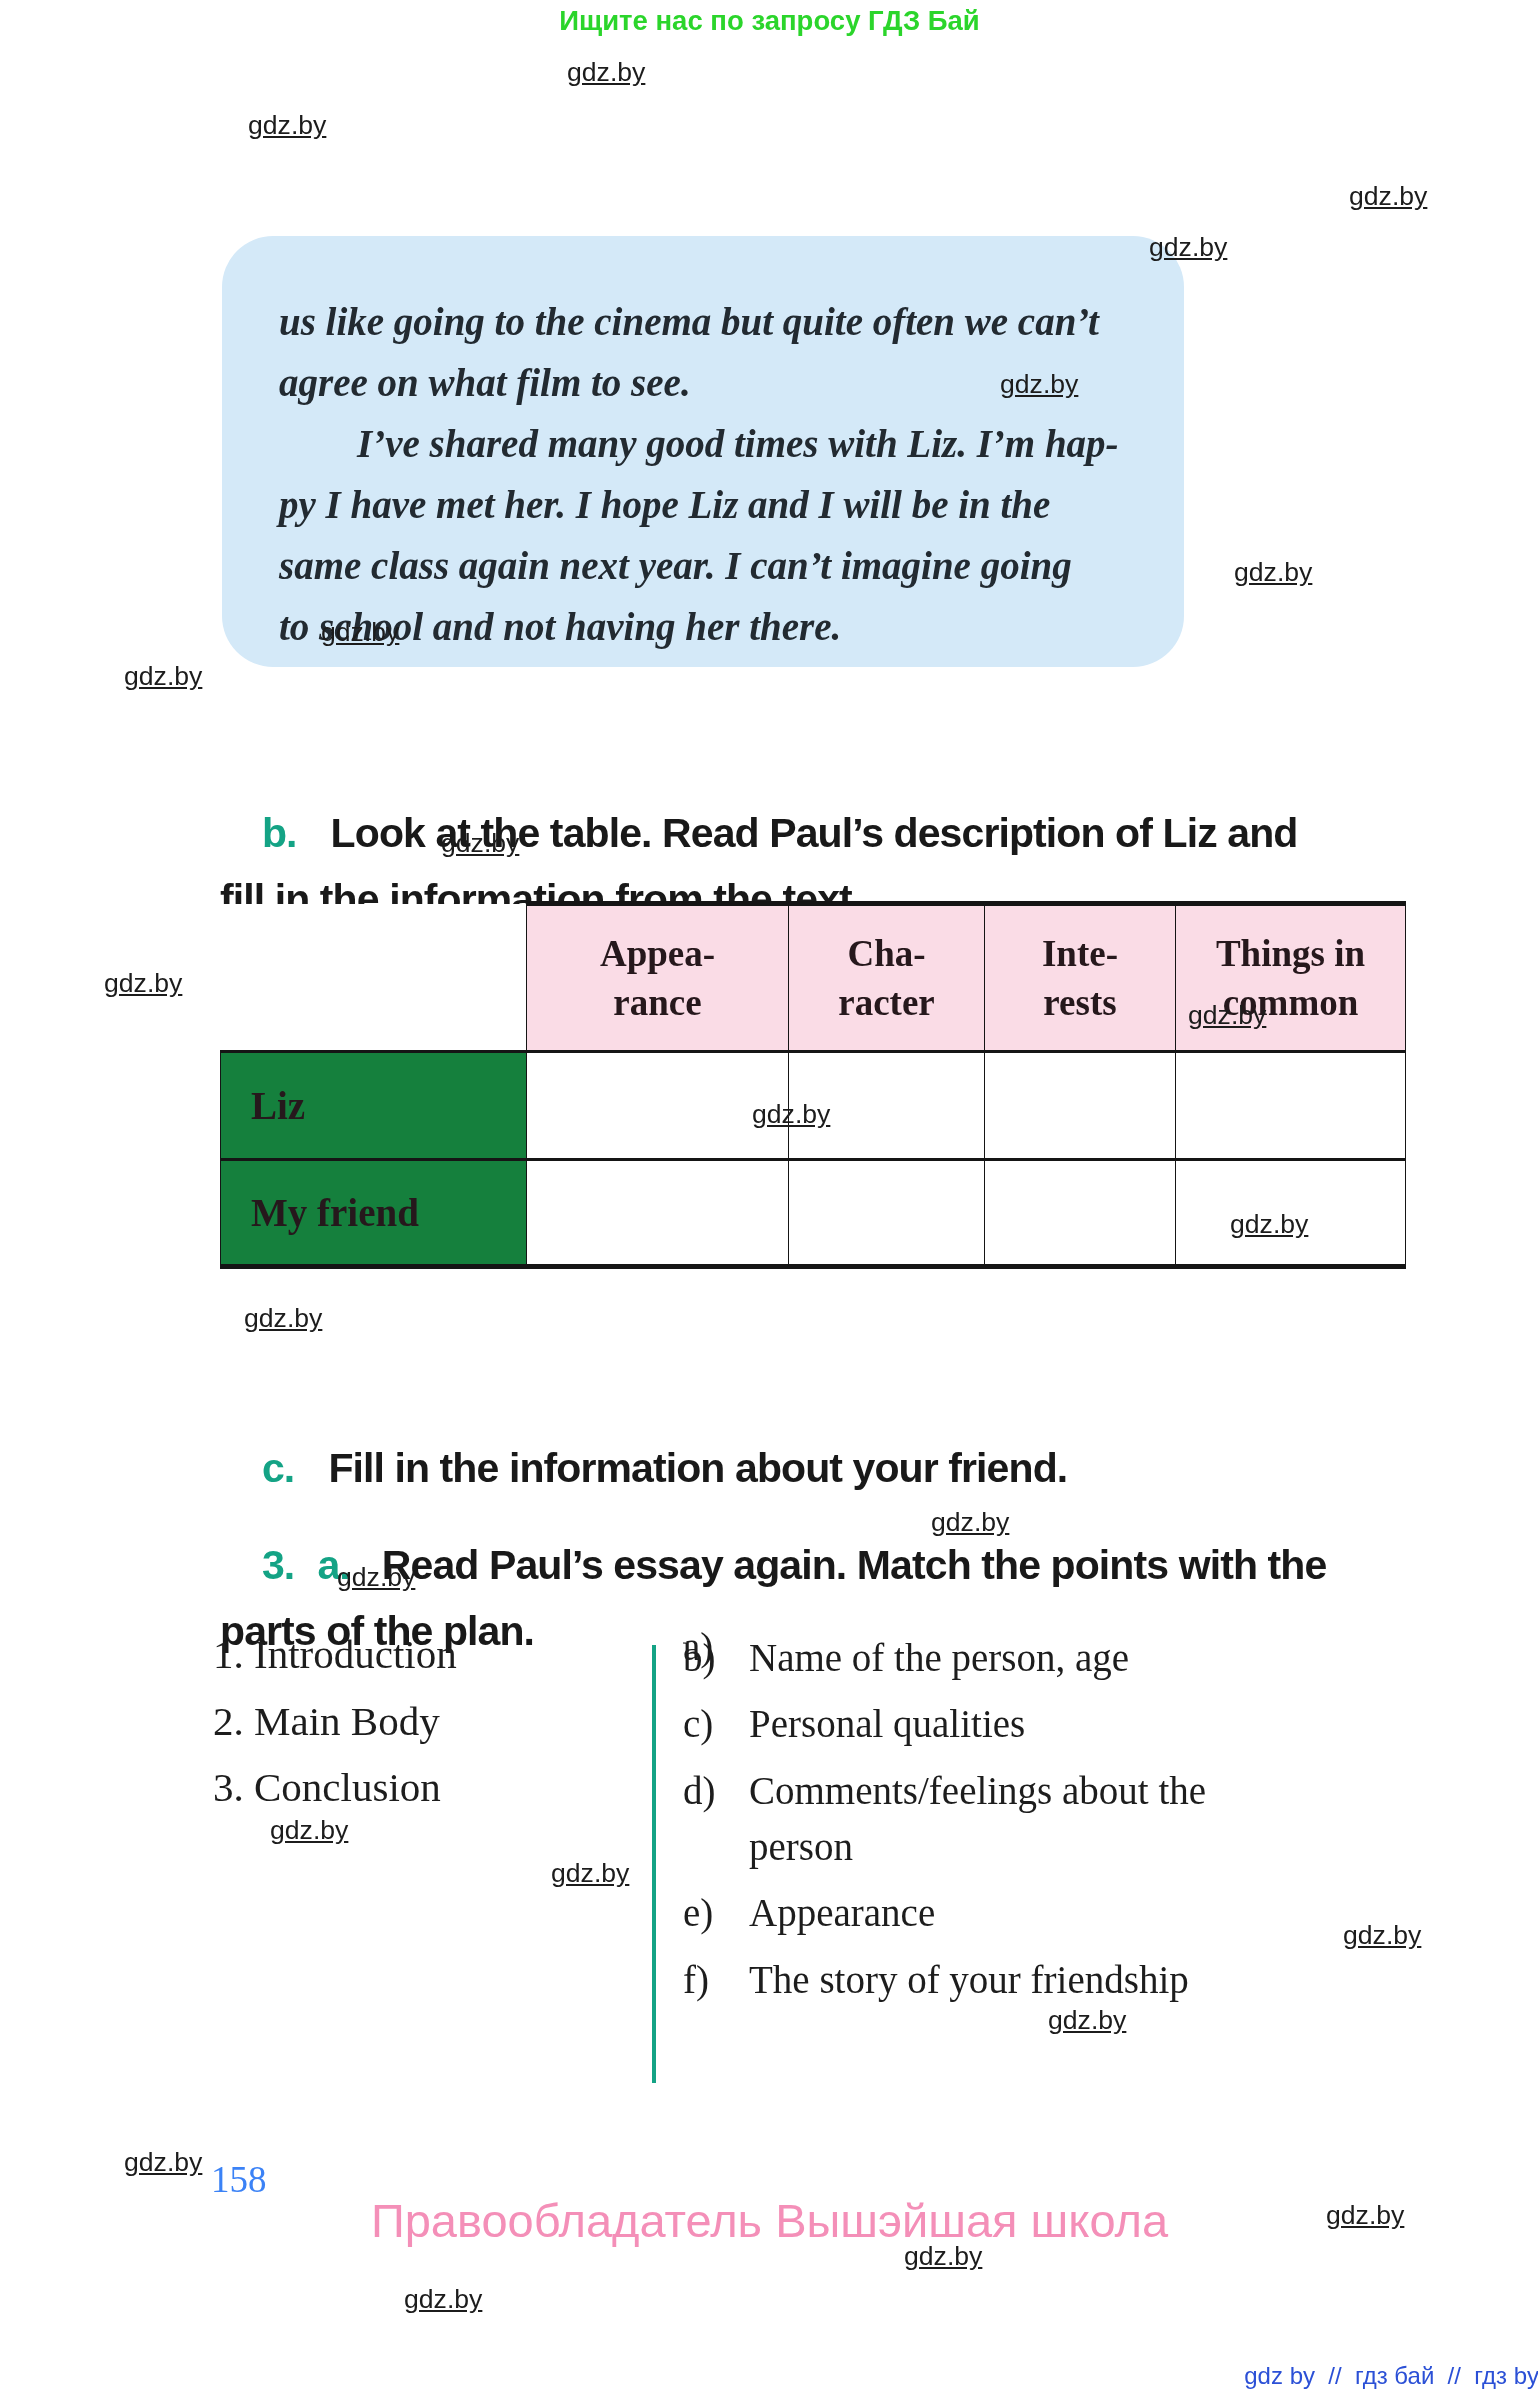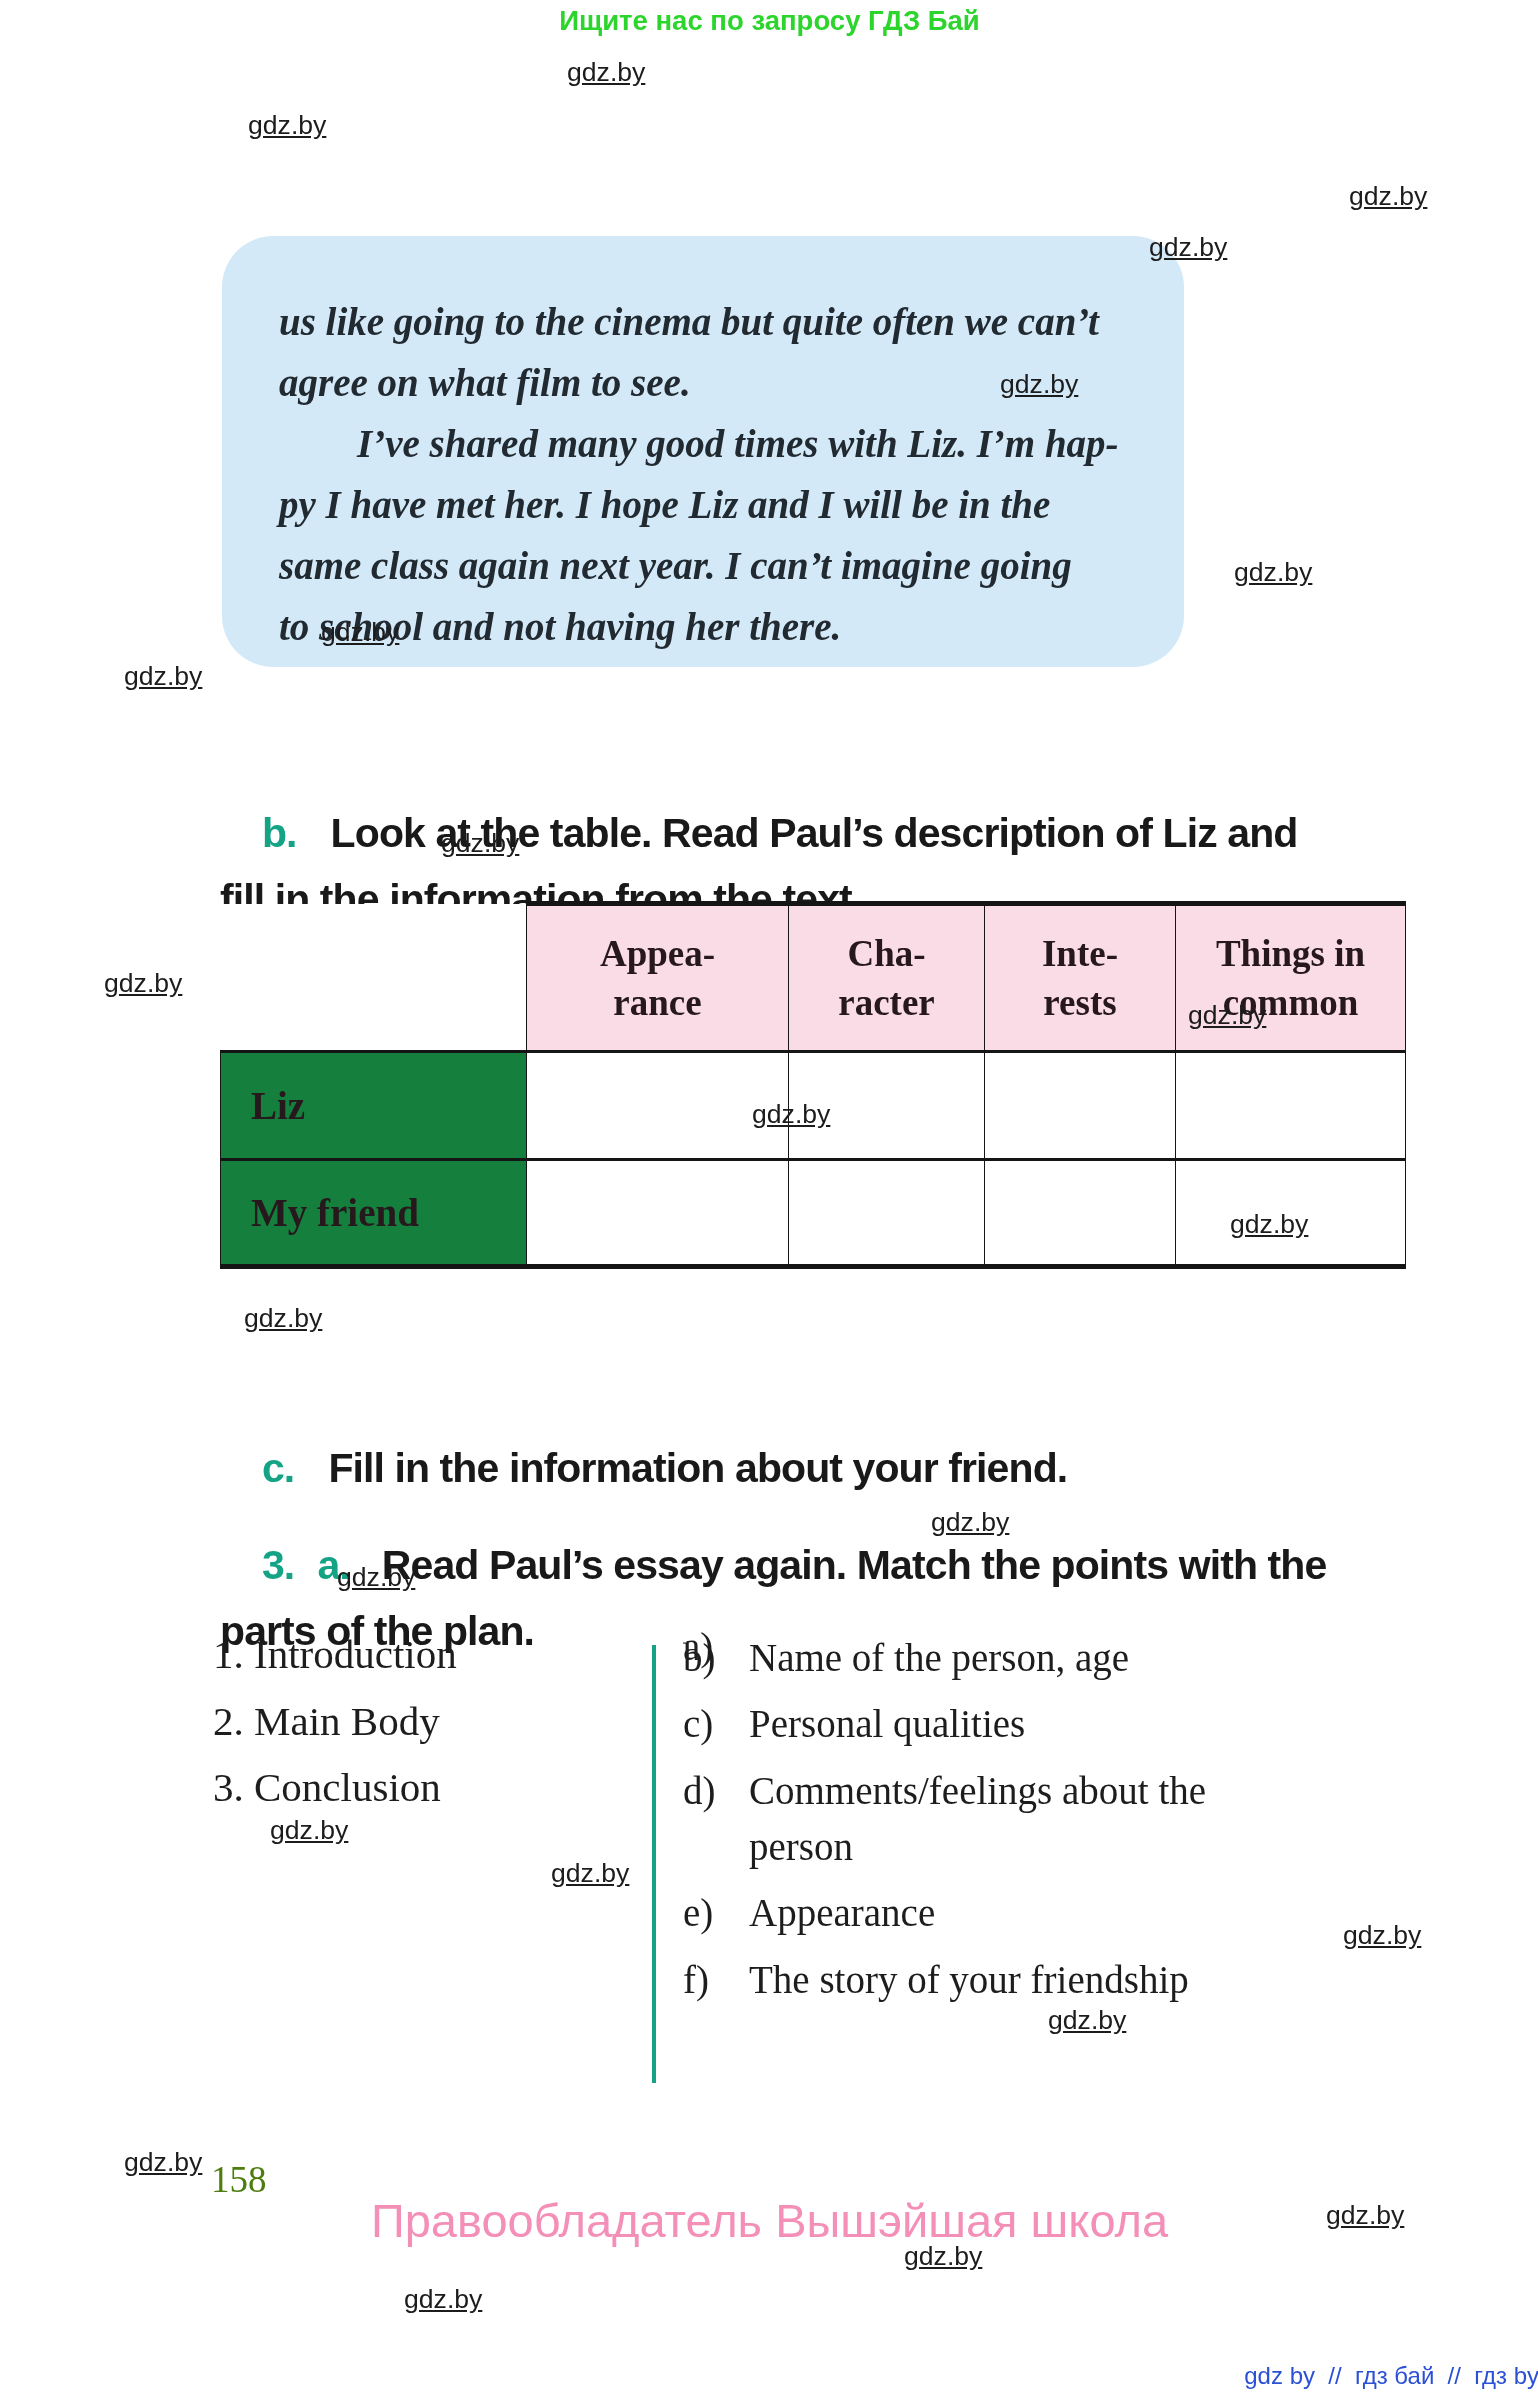--- a/index.html
+++ b/index.html
@@ -110,21 +110,21 @@
     color: #1d1d1d;
   }
   #plan-points li { position: relative; padding-left: 66px; margin-bottom: 10.6px; }
   #plan-points .pt-label { position: absolute; left: 0; top: 0; }
   #plan-points .pt-text { white-space: pre-wrap; }
 
   
   #page-number {
     left: 211px; top: 2158px;
     font-family: "Liberation Serif", serif;
-    font-size: 37px; color: #4d7c0f;
+    font-size: 37px; color: #3b82f6;
   }
   #copyright {
     left: 0; top: 2193px; width: 100%;
     text-align: center;
     font-size: 47px;
     color: #f48fb8;
   }
   #footer-links {
     left: 0; top: 2362px; width: 100%;
     text-align: right;

